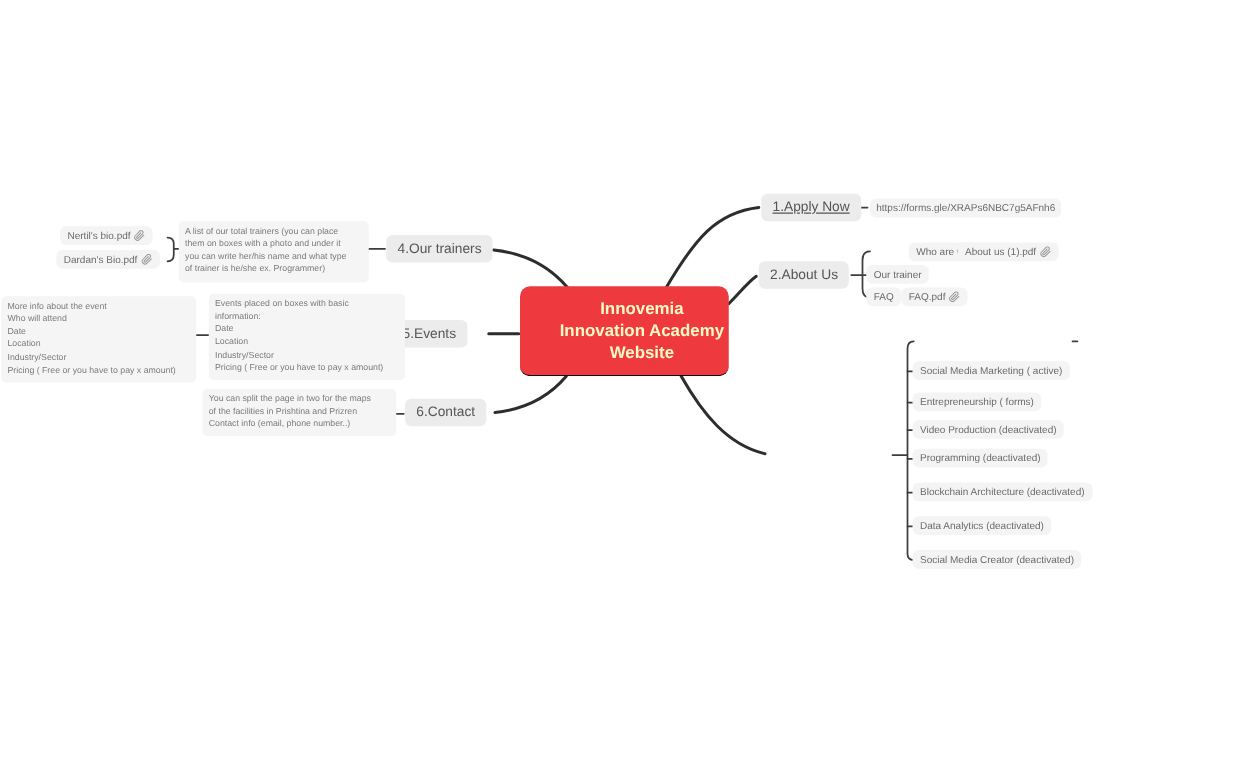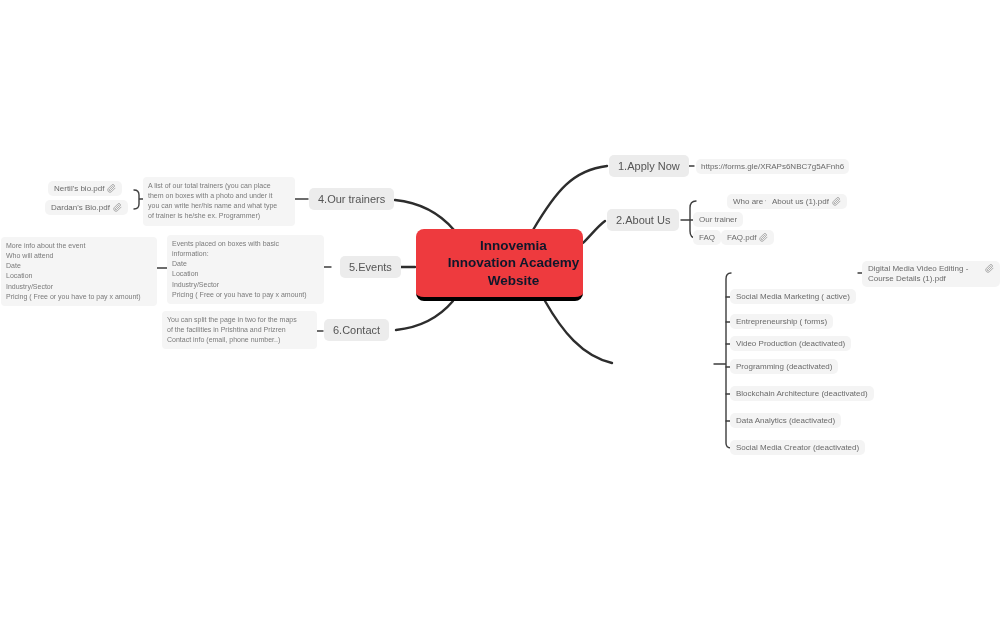--- a/index.html
+++ b/index.html
@@ -22,32 +22,32 @@
   .note{
     position:absolute;z-index:1;box-sizing:border-box;
     background:#f5f5f5;border-radius:4px;color:#7a7a7a;
     font-size:7px;line-height:1.45;padding:4px 5px;
     white-space:pre-line;
   }
   #center{
     position:absolute;z-index:2;box-sizing:border-box;
     left:416px;top:229px;width:167px;height:72px;
     background:#ee3a3e;border-radius:8px;
-    border-bottom:4px solid #000000;
-    color:#0f172a;font-weight:bold;font-size:13.5px;line-height:1.3;
+    border-bottom:1px solid #000000;
+    color:#fef9c3;font-weight:bold;font-size:13.5px;line-height:1.3;
     display:flex;align-items:center;justify-content:center;text-align:center;
     white-space:pre-line;
     padding-left:28px;
   }
   
-  #apply   {left:609px;top:155px;}
+  #apply   {left:609px;top:155px;text-decoration:underline;}
   #about   {left:607px;top:209px;}
   #training{left:614px;top:352px;}
   #trainers{left:309px;top:188px;}
-  #events  {left:340px;top:256px;}
+  #events  {left:313px;top:256px;}
   #contact {left:324px;top:319px;}
   
   #url      {left:696px;top:159px;padding:3px 5px;}
   #who      {left:693px;top:194px;margin-left:34px;}
   #whofile  {left:766px;top:194px;}
   #partners {left:693px;top:212px;}
   #faq      {left:693px;top:230px;}
   #faqfile  {left:721px;top:230px;align-items:center;}
   #p0{left:730px;top:261px;width:128px;}
   #p1{left:730px;top:289px;}
@@ -167,28 +167,20 @@
     <span>Programming (deactivated)</span>
   </div>
   <div class="n child" id="p5">
     <span>Blockchain Architecture (deactivated)</span>
   </div>
   <div class="n child" id="p6">
     <span>Data Analytics (deactivated)</span>
   </div>
   <div class="n child" id="p7">
     <span>Social Media Creator (deactivated)</span>
-  </div>
-  <div class="n child wrap" id="coursefile">
-    <span>Digital Media Video Editing - Course Details  (1).pdf</span>
-    <span class="clip">
-      <svg width="9" height="9" viewBox="0 0 24 24">
-          <path d="M21.44 11.05l-9.19 9.19a6 6 0 0 1-8.49-8.49l9.19-9.19a4 4 0 0 1 5.66 5.66l-9.2 9.19a2 2 0 0 1-2.83-2.83l8.49-8.48" stroke="#9a9a9a" stroke-width="2.2" fill="none" stroke-linecap="round"></path>
-        </svg>
-    </span>
   </div>
 
   <div class="n child" id="nertil">
     <span>Nertil's bio.pdf</span>
     <span class="clip">
       <svg width="9" height="9" viewBox="0 0 24 24">
           <path d="M21.44 11.05l-9.19 9.19a6 6 0 0 1-8.49-8.49l9.19-9.19a4 4 0 0 1 5.66 5.66l-9.2 9.19a2 2 0 0 1-2.83-2.83l8.49-8.48" stroke="#9a9a9a" stroke-width="2.2" fill="none" stroke-linecap="round"></path>
         </svg>
     </span>
   </div>

